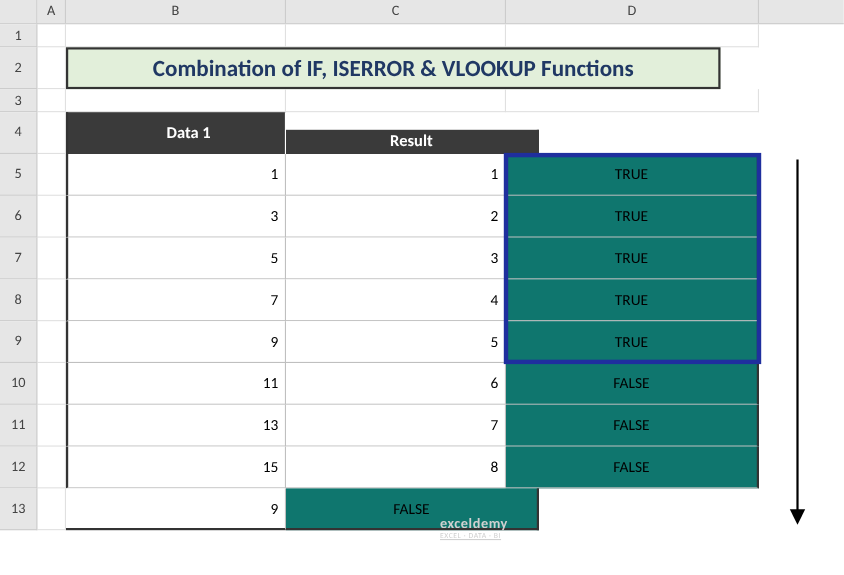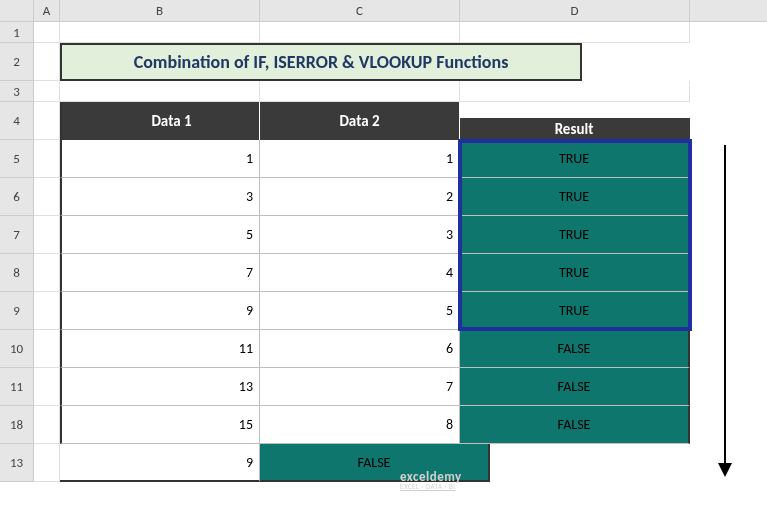--- a/index.html
+++ b/index.html
@@ -62,28 +62,28 @@
     align-items: center;
     font-size: 14px;
     padding: 0 6px;
   }
   .cellA { width: 26px; }
   .cellB { width: 200px; padding-left: 28px; }
   .cellC { width: 200px; }
   .cellD { width: 230px; }
   
   .title-cell {
-    width: 522px;
+    width: 595px;
     background: #e2efda;
     border: 2px solid #333;
     display: flex;
     align-items: center;
     justify-content: center;
     font-weight: bold;
-    font-size: 18px;
+    font-size: 21px;
     color: #203864;
   }
   
   .th {
     background: #3a3a3a;
     color: #fff;
     font-weight: bold;
     font-size: 15px;
     justify-content: center;
     border-right: 1px solid #fff;
@@ -174,21 +174,20 @@
     <div class="cell cellA"></div>
     <div class="cell cellB"></div>
     <div class="cell cellC"></div>
     <div class="cell cellD"></div>
   </div>
 
   <div class="row">
     <div class="row-header">4</div>
     <div class="cell cellA"></div>
     <div class="cell th cellB table-left-border">Data 1</div>
-    <div class="cell th cellC">Data 2</div>
     <div class="cell th cellD table-right-border">Result</div>
   </div>
 
   <div class="row">
     <div class="row-header">5</div>
     <div class="cell cellA"></div>
     <div class="cell data-cell cellB table-left-border">1</div>
     <div class="cell data-cell cellC">1</div>
     <div class="cell result-cell cellD table-right-border">TRUE</div>
   </div>
@@ -228,21 +227,21 @@
     <div class="cell result-cell cellD table-right-border">FALSE</div>
   </div>
   <div class="row">
     <div class="row-header">11</div>
     <div class="cell cellA"></div>
     <div class="cell data-cell cellB table-left-border">13</div>
     <div class="cell data-cell cellC">7</div>
     <div class="cell result-cell cellD table-right-border">FALSE</div>
   </div>
   <div class="row">
-    <div class="row-header">18</div>
+    <div class="row-header">12</div>
     <div class="cell cellA"></div>
     <div class="cell data-cell cellB table-left-border">15</div>
     <div class="cell data-cell cellC">8</div>
     <div class="cell result-cell cellD table-right-border">FALSE</div>
   </div>
   <div class="row table-last-row">
     <div class="row-header">13</div>
     <div class="cell cellA"></div>
     <div class="cell data-cell cellC">9</div>
     <div class="cell result-cell cellD table-right-border">FALSE</div>

